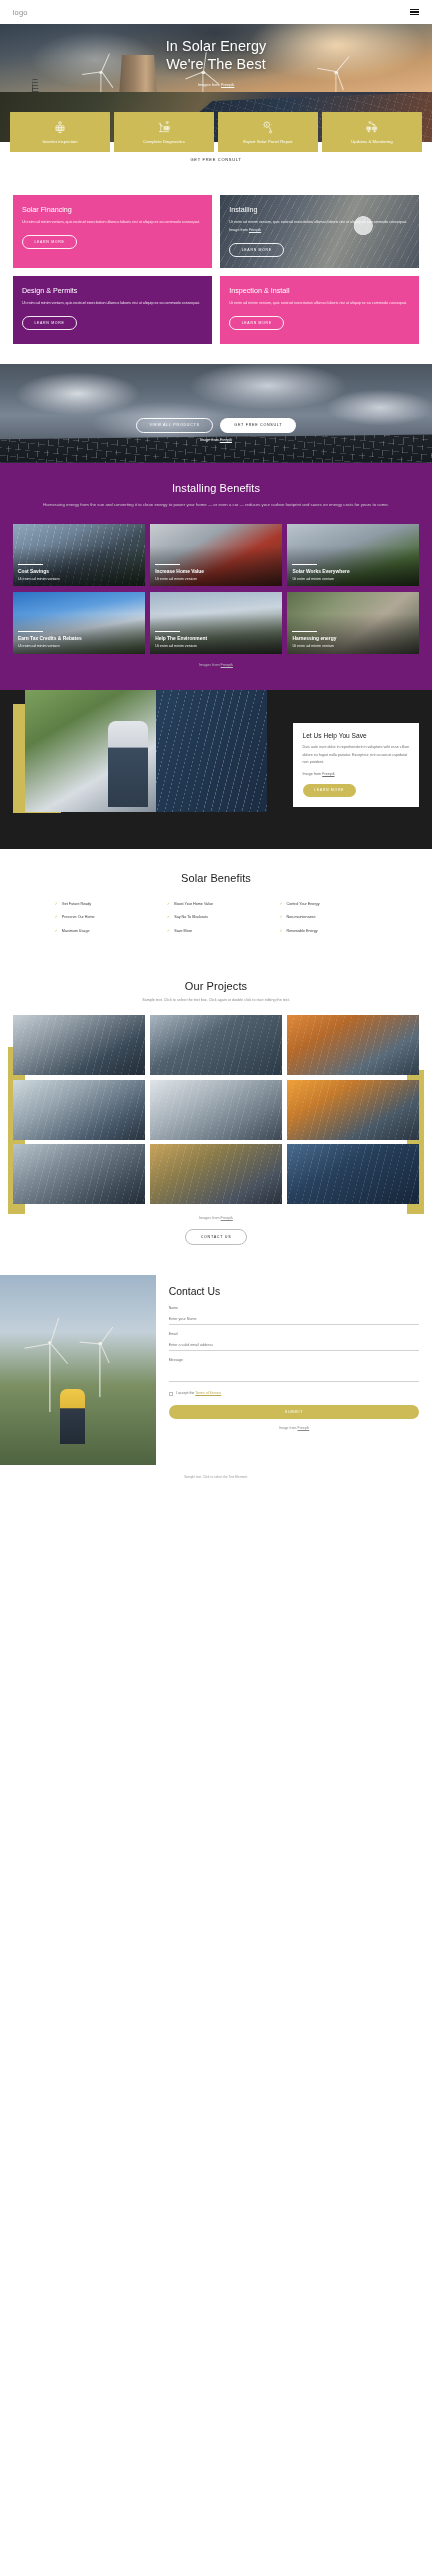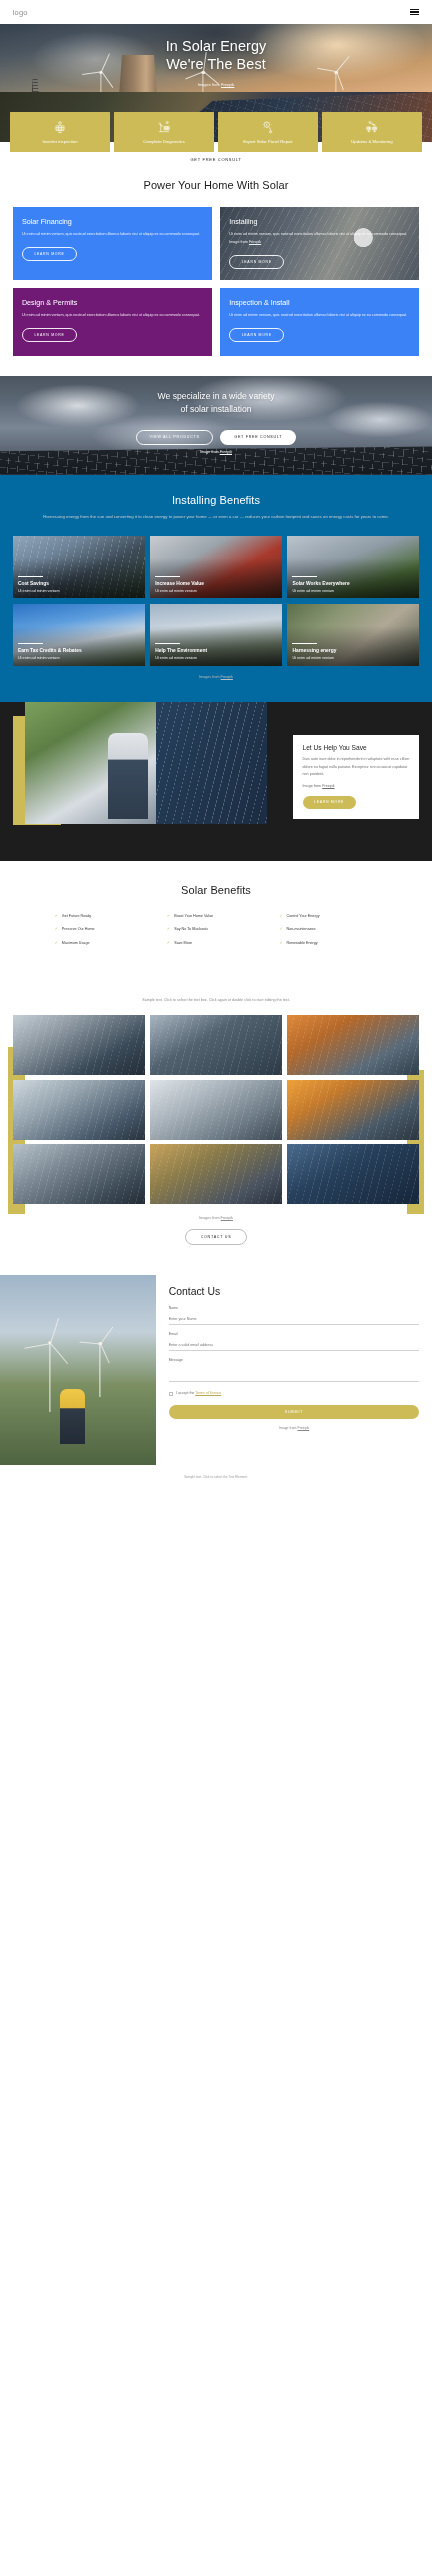--- a/index.html
+++ b/index.html
@@ -89,21 +89,21 @@
 
   
   .section{ padding:19.6px 12.7px; }
   .sec-title{ text-align:center; font-size:11px; font-weight:400; color:#1b1b1b; letter-spacing:0.1px; }
   .sec-sub{ text-align:center; font-size:4.3px; color:#cfcfcf; line-height:1.9; margin-top:7px;
             max-width:352px; margin-left:auto; margin-right:auto; }
 
   
   .pw-grid{ display:grid; grid-template-columns:1fr 1fr; gap:8px; margin-top:16px; }
   .pw-card{ padding:9.8px 9.2px 11.5px; min-height:68px; position:relative; overflow:hidden; }
-  .pw-card.gold{ background:#3b82f6; }
+  .pw-card.gold{ background:#ec4899; }
   .pw-card.dark{ background:#701a75; }
   .pw-card.photo-comm{
     background:linear-gradient(115deg,#3a4450 0%,#5d6671 35%,#8c8f8a 60%,#4d5560 100%);
   }
   .pw-card.photo-comm:before{
     content:""; position:absolute; inset:0;
     background:
       repeating-linear-gradient(118deg, rgba(255,255,255,.14) 0 0.6px, rgba(0,0,0,0) 0.6px 6.3px),
       radial-gradient(circle at 72% 42%, rgba(250,250,250,.75) 0 9.2px, rgba(0,0,0,0) 9.8px);
   }
@@ -152,21 +152,21 @@
     background:#fff; color:#1d1d1d; border:none;
     font-size:3.7px; letter-spacing:0.7px; padding:4.6px 14px; border-radius:23px;
     cursor:pointer; font-family:inherit;
   }
   .spec-credit{
     position:absolute; top:74px; width:100%; text-align:center;
     font-size:3.7px; color:#fff; font-style:italic;
   }
 
   
-  .benefits{ background:#0369a1; padding:19.6px 12.7px 23px; }
+  .benefits{ background:#701a75; padding:19.6px 12.7px 23px; }
   .benefits .sec-title{ color:#fff; }
   .ben-grid{ display:grid; grid-template-columns:repeat(3,1fr); gap:5.2px; margin-top:15px; }
   .ben-tile{ position:relative; height:62px; overflow:hidden; }
   .ben-tile .bg{ position:absolute; inset:0; }
   .ben-tile .veil{ position:absolute; inset:0;
     background:linear-gradient(180deg, rgba(0,0,0,0) 35%, rgba(0,0,0,.62) 100%); }
   .ben-cap{ position:absolute; left:5.2px; right:5.2px; bottom:5.2px; color:#fff; }
   .ben-cap .rule{ width:25px; height:0.9px; background:#fff; margin-bottom:4.6px; }
   .ben-cap .t{ font-size:4.9px; font-weight:700; margin-bottom:2.9px; }
   .ben-cap .s{ font-size:3.7px; color:rgba(255,255,255,.9); }
@@ -386,21 +386,20 @@
           <rect x="13" y="12" width="7" height="5" rx=".4"></rect>
             <path d="M13 14h7M15.4 12v5M17.7 12v5M16.5 17v3M14.4 20h4.2"></path>
         </svg>
       </div>
       <div class="lbl">Updates &amp; Monitoring</div>
     </div>
   </div>
   <button class="hero-cta">GET FREE CONSULT</button>
 
   <div class="section" style="padding-top:37px;">
-    <div class="sec-title">Power Your Home With Solar</div>
     <div class="pw-grid">
 
       <div class="pw-card gold">
         <div class="pw-h">Solar Financing</div>
         <div class="pw-p">Ut enim ad minim veniam, quis nostrud exercitation ullamco laboris nisi ut aliquip ex ea commodo consequat.</div>
         <button class="lm-btn">LEARN MORE</button>
       </div>
 
       <div class="pw-card photo-comm">
         <div class="pw-h">Installing</div>
@@ -418,24 +417,20 @@
         <div class="pw-h">Inspection &amp; Install</div>
         <div class="pw-p">Ut enim ad minim veniam, quis nostrud exercitation ullamco laboris nisi ut aliquip ex ea commodo consequat.</div>
         <button class="lm-btn">LEARN MORE</button>
       </div>
     </div>
   </div>
 
   <div class="spec">
     <div class="spec-clouds"></div>
     <div class="spec-panels"></div>
-    <div class="spec-title">
-      <div>We specialize in a wide variety</div>
-      <div>of solar installation</div>
-    </div>
     <div class="spec-btns">
       <button class="btn-ghost">VIEW ALL PRODUCTS</button>
       <button class="btn-solid">GET FREE CONSULT</button>
     </div>
     <div class="spec-credit">
       <span>Image from </span><u>Freepik</u>
     </div>
   </div>
 
   <div class="benefits">
@@ -555,20 +550,21 @@
           <span>Save More</span>
         </div>
       <div class="sb-item">
           <span class="chk">✓</span>
           <span>Renewable Energy</span>
         </div>
     </div>
   </div>
 
   <div class="proj">
+    <div class="sec-title">Our Projects</div>
     <div class="proj-sub">Sample text. Click to select the text box. Click again or double click to start editing the text.</div>
     <div class="proj-stage">
       <div class="proj-accent-l"></div>
       <div class="proj-accent-r"></div>
       <div class="proj-grid">
         <div class="proj-cell p1"></div>
         <div class="proj-cell p2"></div>
         <div class="proj-cell p3"></div>
         <div class="proj-cell p4"></div>
         <div class="proj-cell p5"></div>

